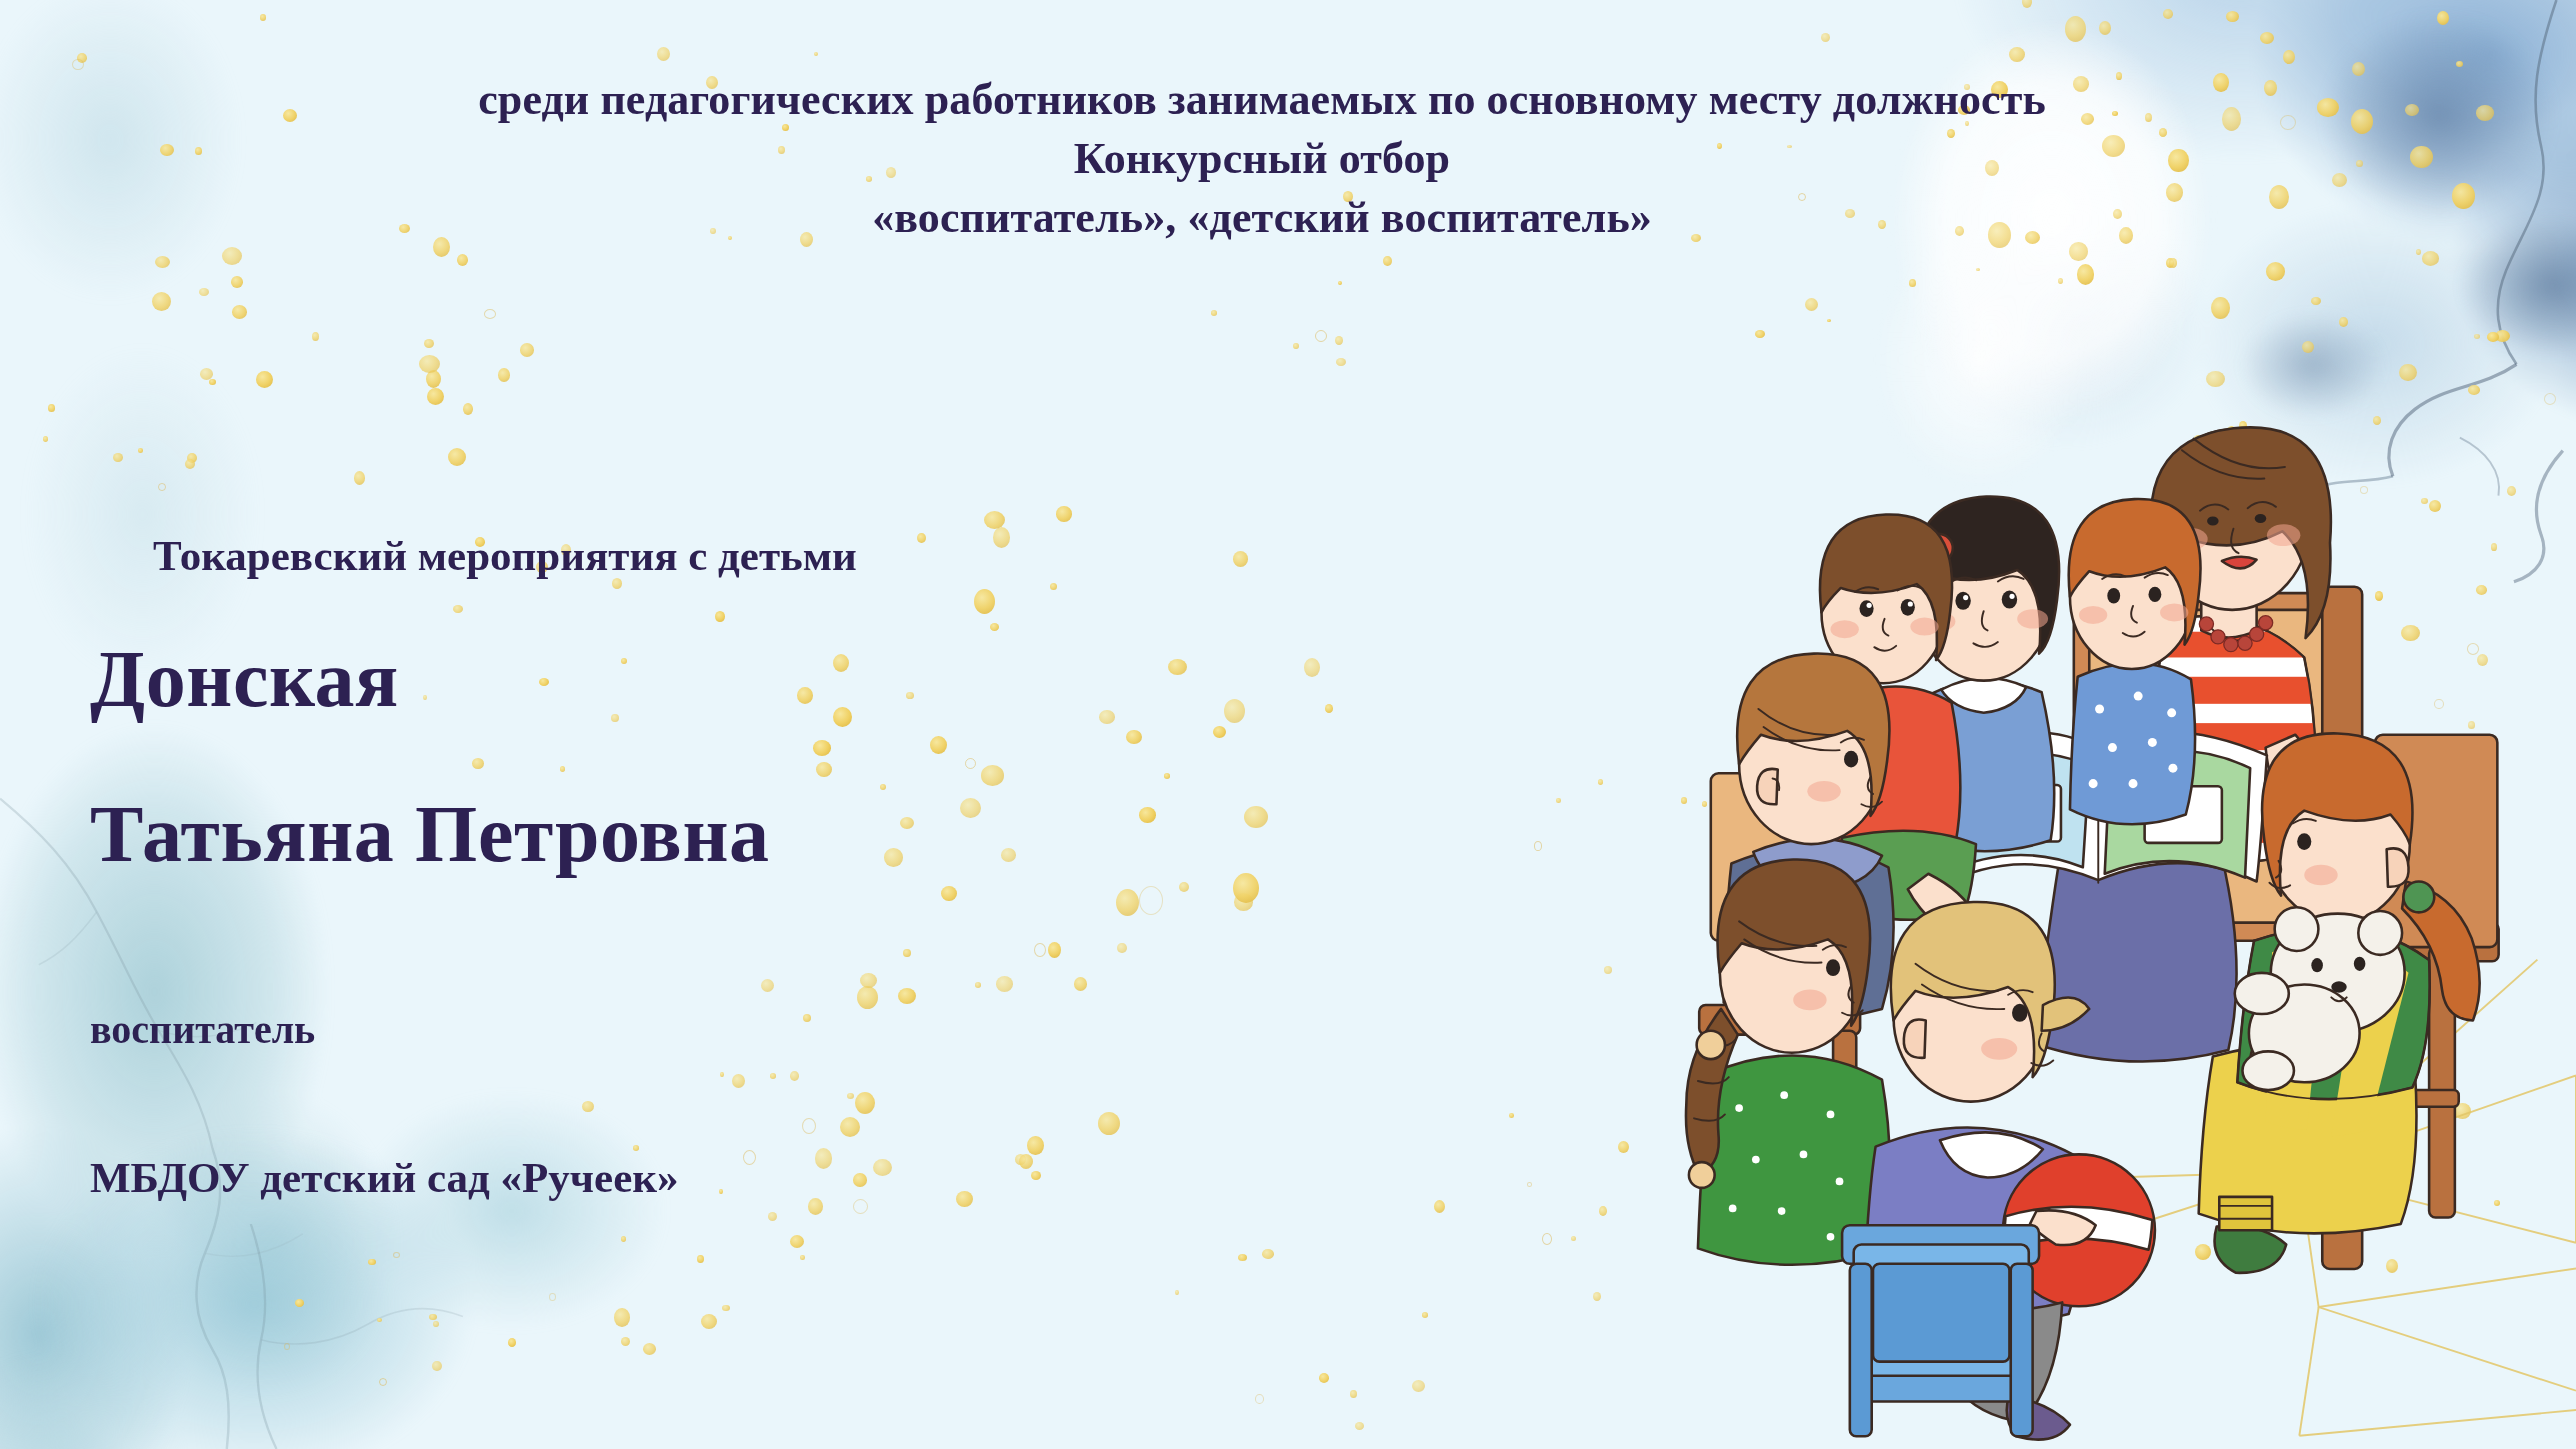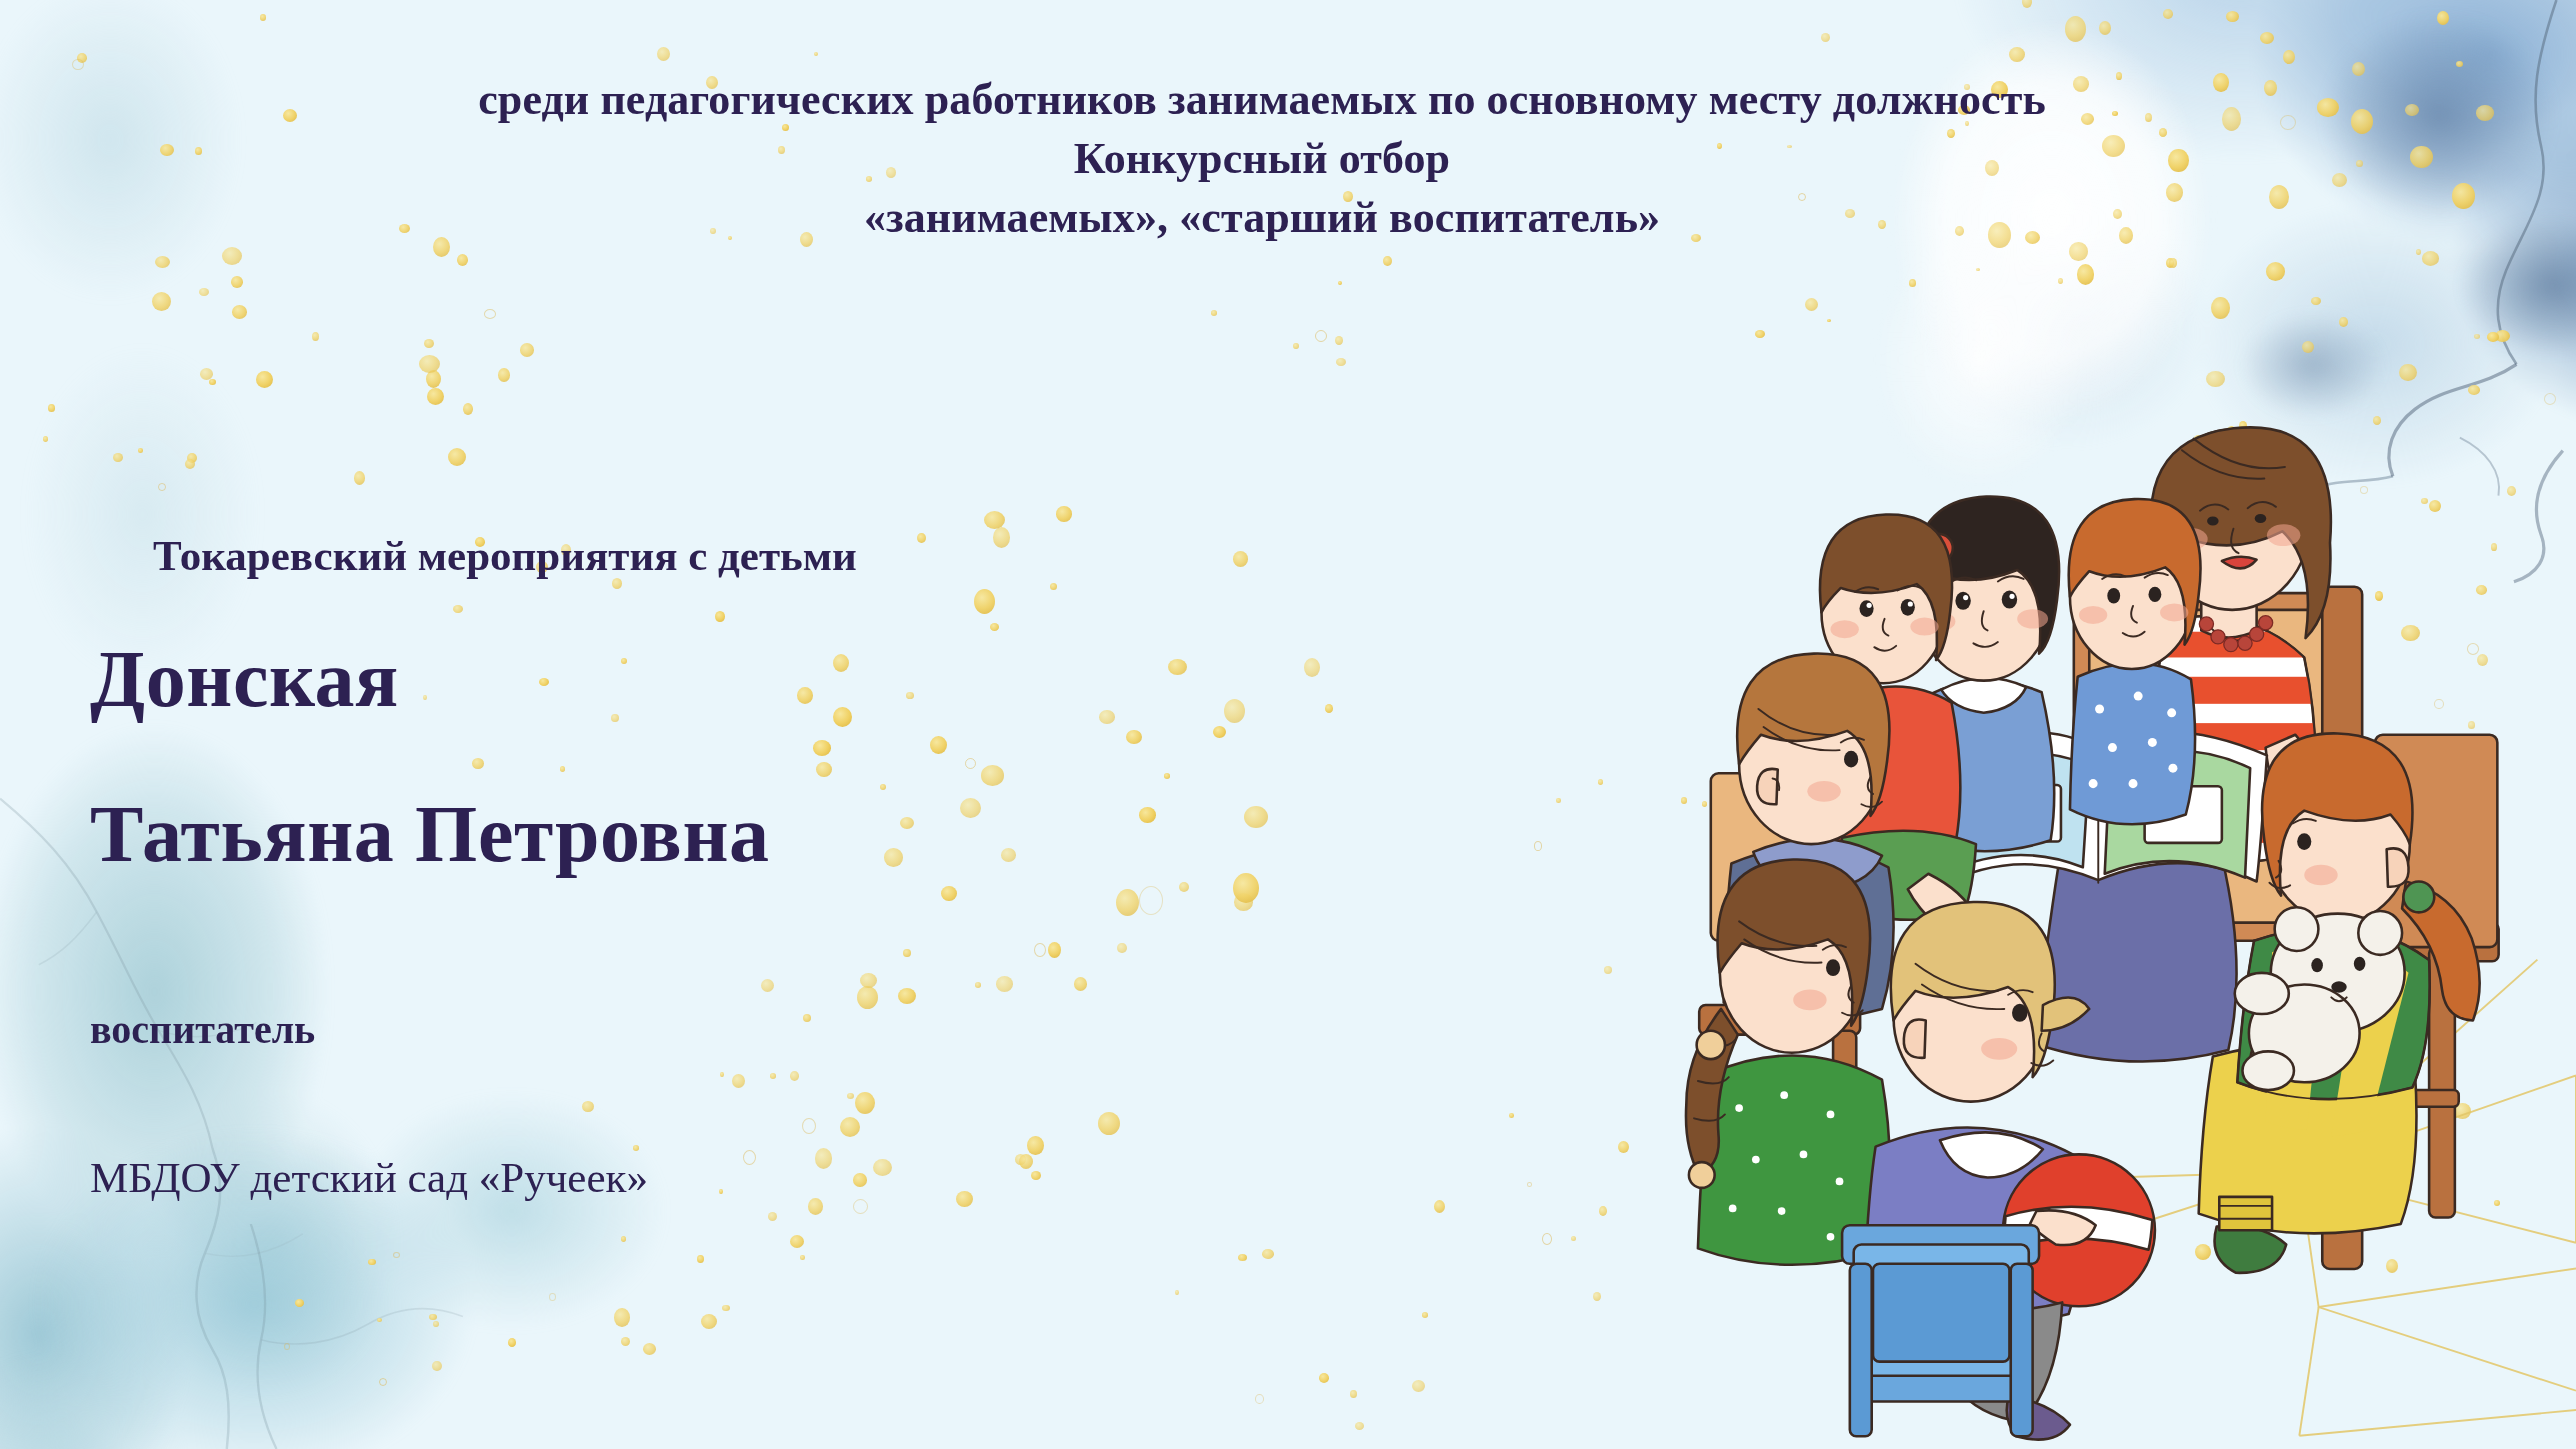--- a/index.html
+++ b/index.html
@@ -120,21 +120,21 @@
   .role{
     position:absolute;left:90px;top:1006px;
     font-size:40px;font-weight:700;color:#2d2152;white-space:nowrap;
   }
   .org1{
     position:absolute;left:90px;top:1088px;
     font-size:43px;font-weight:700;color:#2d2152;white-space:nowrap;
   }
   .org2{
     position:absolute;left:90px;top:1153px;
-    font-size:43px;font-weight:400;color:#2d2152;white-space:nowrap;
+    font-size:43px;font-weight:700;color:#2d2152;white-space:nowrap;
   }
 
   .place-year{
     position:absolute;left:1121px;top:1330px;
     font-size:48px;font-weight:700;color:#2d2152;white-space:nowrap;
   }
 
   
   .illustration{
     position:absolute;left:1649px;top:374px;width:914px;height:1069px;
@@ -784,21 +784,21 @@
         <ellipse class="eye" cx="1072" cy="952" rx="12" ry="9"></ellipse>
         <path class="olt" d="M1060 968 q12 12 24 0"></path>
       </g>
 
     </svg>
   </div>
 
   <div class="title-block">
     <div class="title-line l2">среди педагогических работников занимаемых по основному месту должность</div>
     <div class="title-line l1">Конкурсный отбор</div>
-    <div class="title-line l3">«занимаемых»,  «старший воспитатель»</div>
+    <div class="title-line l3">«воспитатель»,  «детский воспитатель»</div>
   </div>
 
   <div class="subtitle">Токаревский мероприятия с детьми</div>
 
   <div class="name-last">Донская</div>
   <div class="name-first">Татьяна Петровна</div>
 
   <div class="role">воспитатель</div>
   <div class="org2">МБДОУ детский сад «Ручеек»</div>
 

